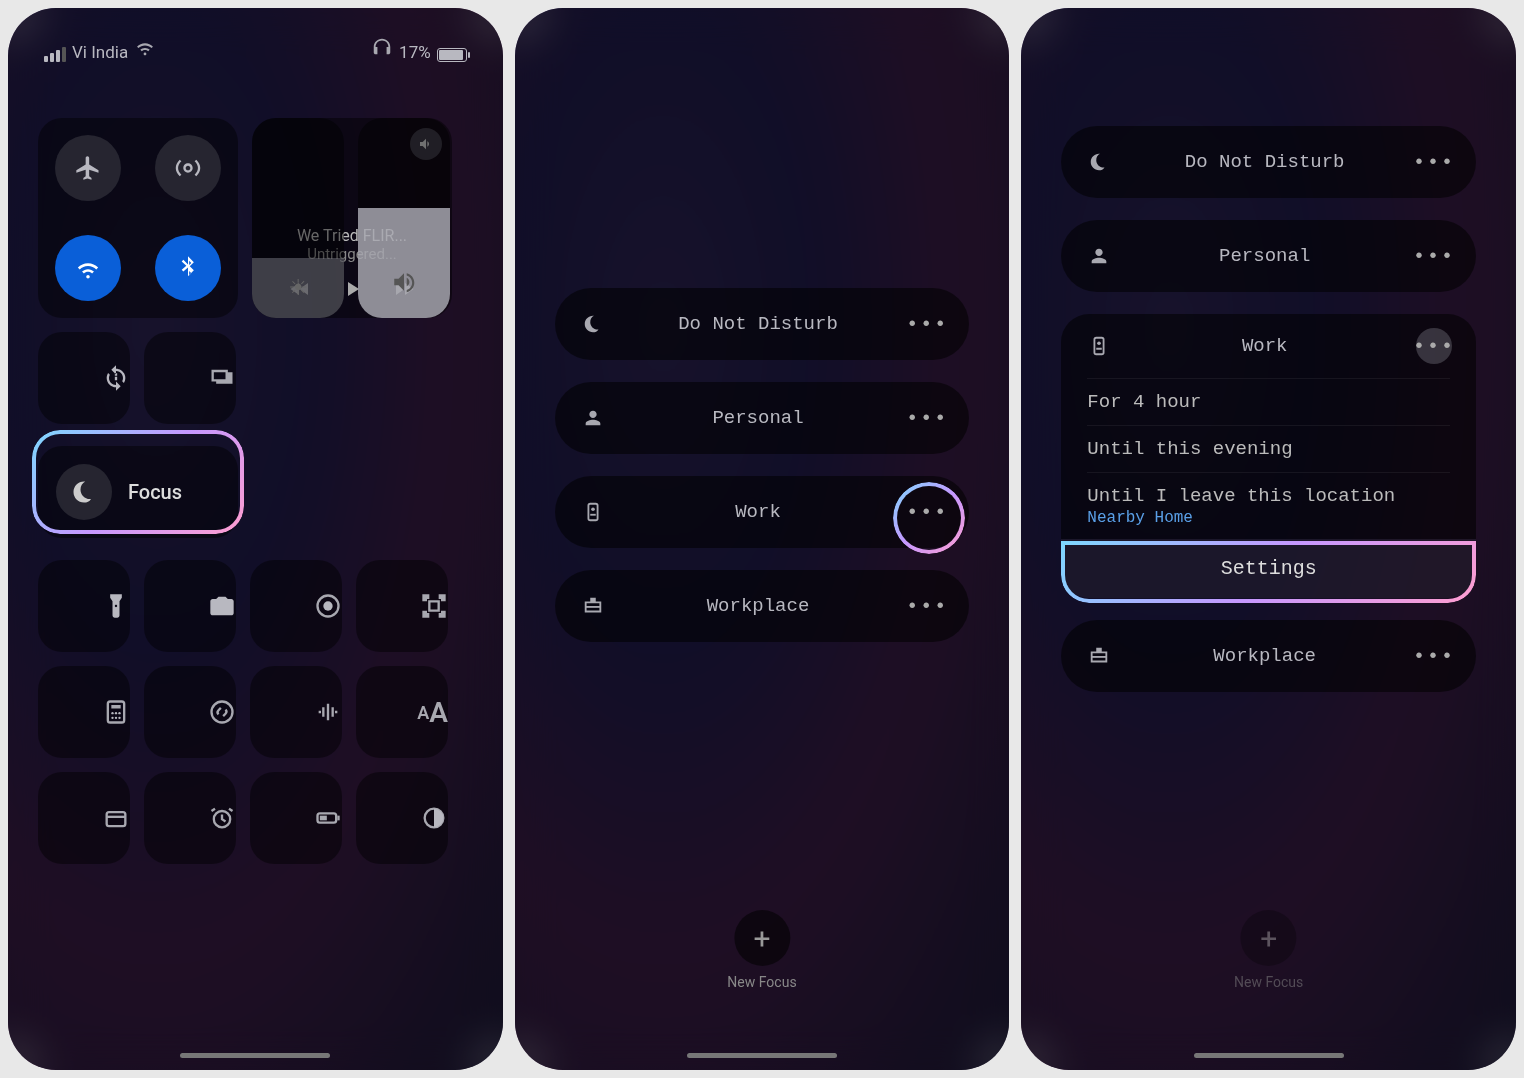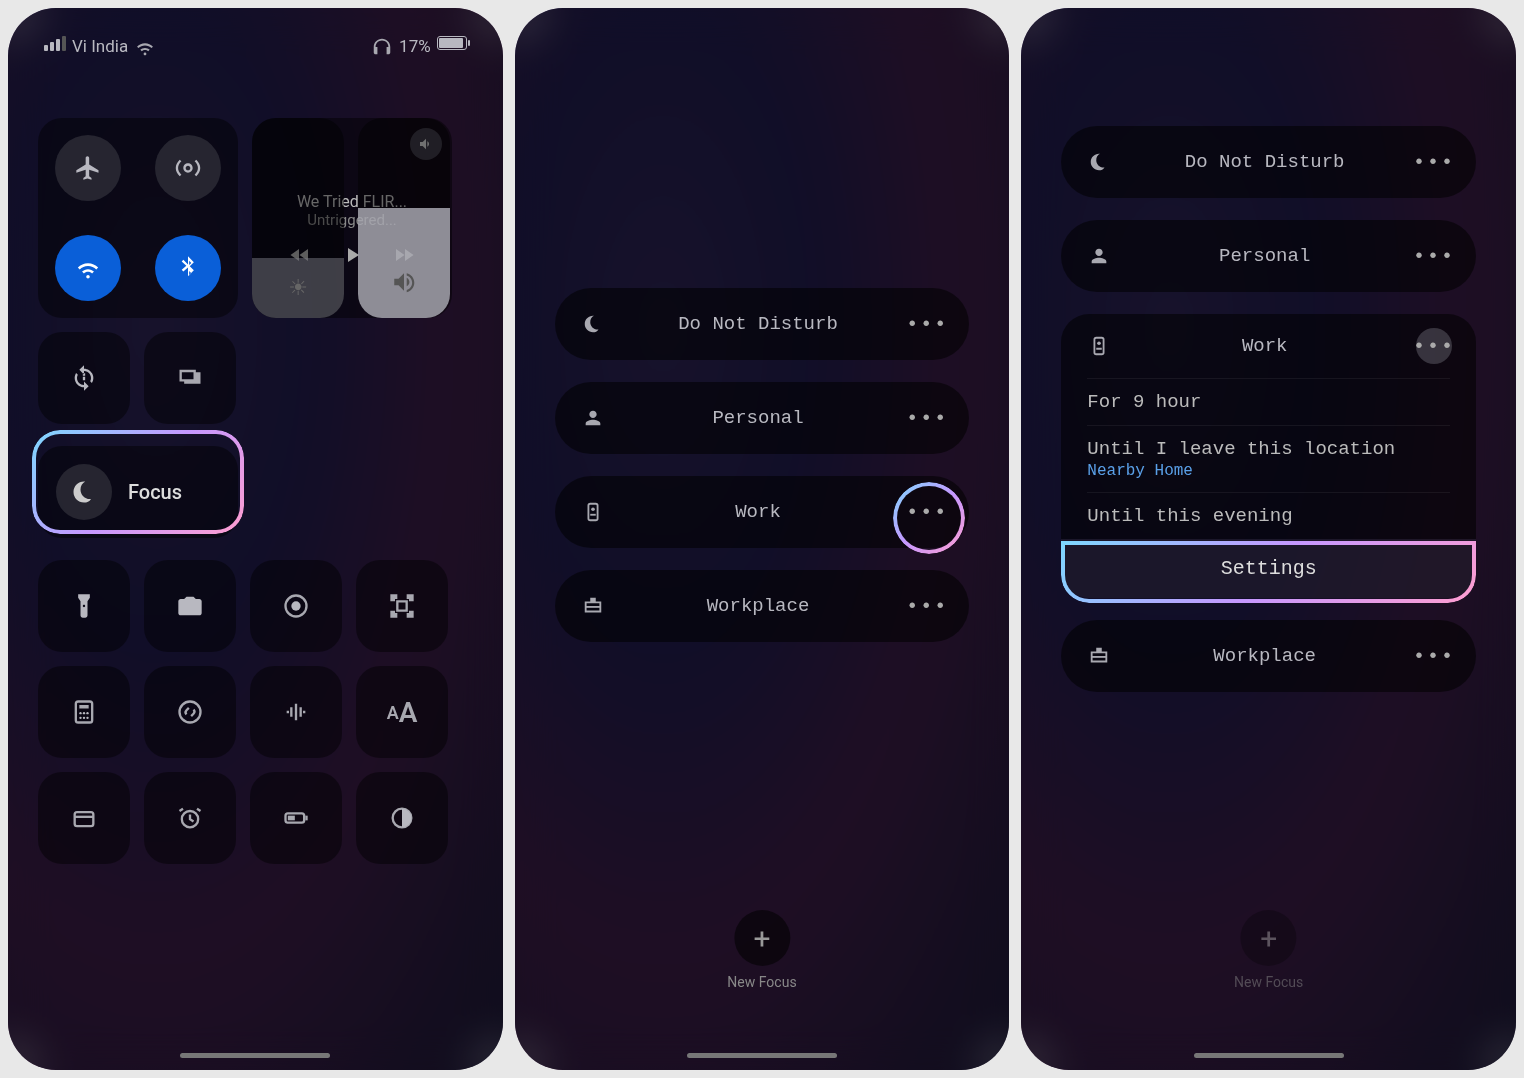--- a/index.html
+++ b/index.html
@@ -27,39 +27,39 @@
   }
   .status-bar {
     position: absolute;
     top: 28px; left: 0; right: 0;
     display: flex; justify-content: space-between;
     padding: 0 36px;
     font-size: 17px;
     color: #b8b8c0;
     z-index: 5;
   }
-  .status-left, .status-right { display: flex; align-items: flex-start; gap: 6px; }
+  .status-left, .status-right { display: flex; align-items: flex-end; gap: 6px; }
   .signal-bars { display: inline-flex; gap: 2px; align-items: flex-end; }
   .signal-bars span { width: 4px; background: #b8b8c0; border-radius: 1px; }
   .signal-bars span:nth-child(1){height:6px}.signal-bars span:nth-child(2){height:9px}.signal-bars span:nth-child(3){height:12px}.signal-bars span:nth-child(4){height:15px;background:#555}
   .battery { width: 30px; height: 14px; border: 1.5px solid #b8b8c0; border-radius: 3px; position: relative; }
   .battery::after { content:''; position:absolute; right:-4px; top:3px; width:2px; height:6px; background:#b8b8c0; border-radius:1px;}
   .battery-fill { position:absolute; left:1px; top:1px; bottom:1px; width:88%; background:#b8b8c0; border-radius:1px;}
   .home-indicator {
     position: absolute; bottom: 12px; left: 50%; transform: translateX(-50%);
     width: 150px; height: 5px; background: #777; border-radius: 3px;
   }
 
   
   .cc-content { position: absolute; top: 110px; left: 30px; right: 30px; bottom: 60px; z-index: 4;}
   .cc-row { display: flex; gap: 14px; margin-bottom: 14px; }
   .cc-tile {
     background: rgba(0,0,0,0.45);
     border-radius: 24px;
-    display: flex; align-items: center; justify-content: center;
+    display: flex; align-items: center; justify-content: flex-end;
     color: #a8a8b0;
   }
   .connectivity { width: 200px; height: 200px; display: grid; grid-template-columns: 1fr 1fr; grid-template-rows: 1fr 1fr;}
   .connectivity .icon-btn { display:flex; align-items:center; justify-content:center;}
   .circ { width: 66px; height: 66px; border-radius: 50%; display:flex; align-items:center; justify-content:center; }
   .circ-dark { background: rgba(50,50,60,0.7); }
   .circ-blue { background: #0a5fd8; }
   .media { width: 200px; height: 200px; flex-direction: column; padding: 12px; text-align:center; position:relative;}
   .media-badge { position:absolute; top:10px; right:10px; width:32px; height:32px; border-radius:50%; background: rgba(90,90,100,0.6); display:flex;align-items:center;justify-content:center; font-size:14px;}
   .media-title { font-size: 16px; color: #bbb; margin-top: 28px;}
@@ -421,26 +421,26 @@
             <svg class="ico-sm" viewBox="0 0 24 24">
               <rect x="7" y="3" width="10" height="18" rx="2" fill="none" stroke="#a8a8b0" stroke-width="2"></rect>
               <circle cx="12" cy="9" r="2"></circle>
               <path d="M9 15h6" stroke="#a8a8b0" stroke-width="2"></path>
             </svg>
           </span>
         <span class="f-label">Work</span>
         <span class="f-more f-more-bg">•••</span>
       </div>
       <div class="work-options">
-        <div class="work-opt"><span>For 9 hour</span></div>
+        <div class="work-opt"><span>For 4 hour</span></div>
+        <div class="work-opt"><span>Until this evening</span></div>
         <div class="work-opt">
           <div>Until I leave this location</div>
           <div class="sub">Nearby Home</div>
         </div>
-        <div class="work-opt"><span>Until this evening</span></div>
       </div>
       <div class="settings-row"><span>Settings</span></div>
     </div>
 
     <div class="focus-item">
       <span class="f-icon">
           <svg class="ico-sm" viewBox="0 0 24 24">
             <path d="M10 4h4v2h-4zM4 8h16v10H4z" fill="none" stroke="#a8a8b0" stroke-width="2"></path>
             <path d="M4 13h16" stroke="#a8a8b0" stroke-width="2"></path>
           </svg>

